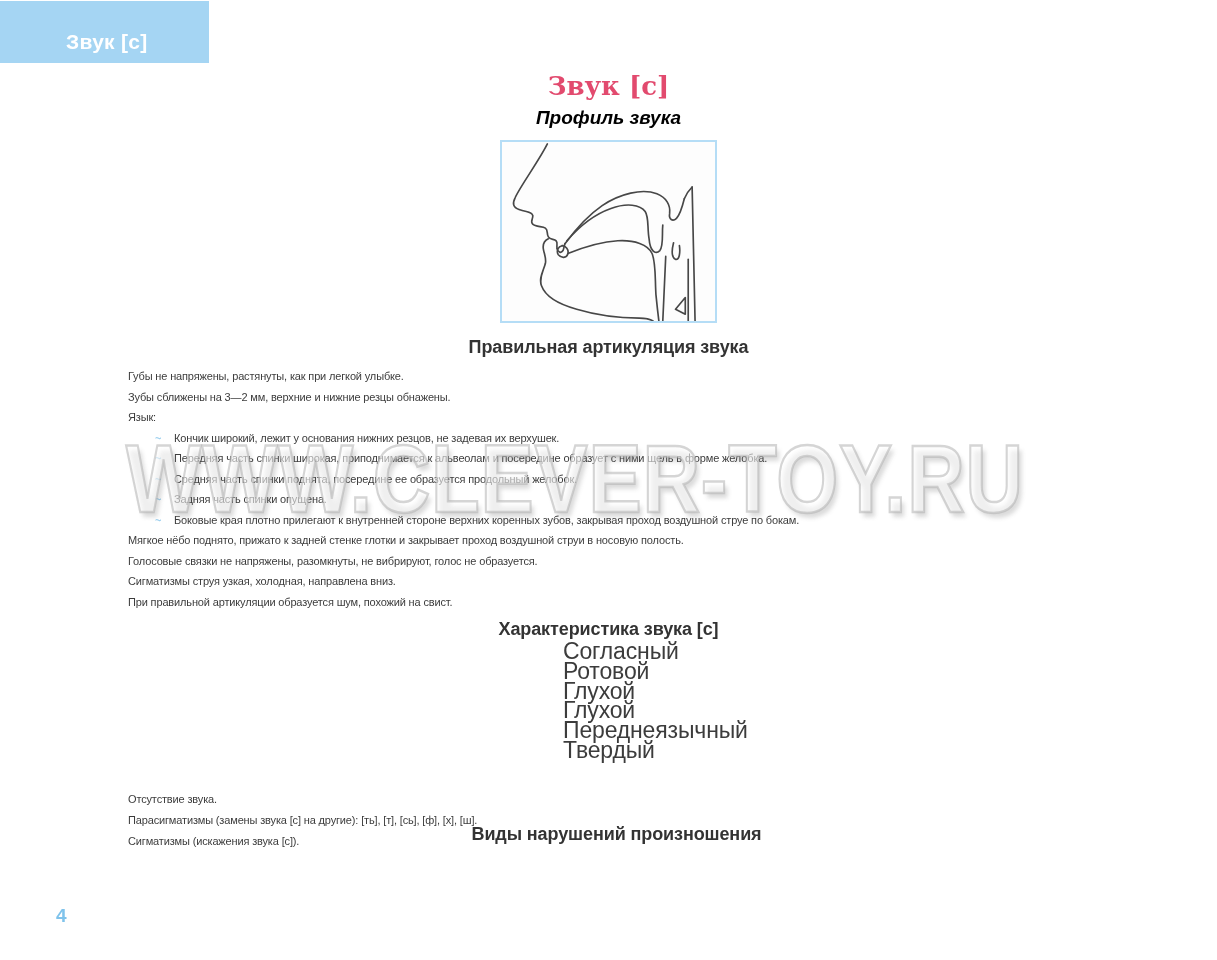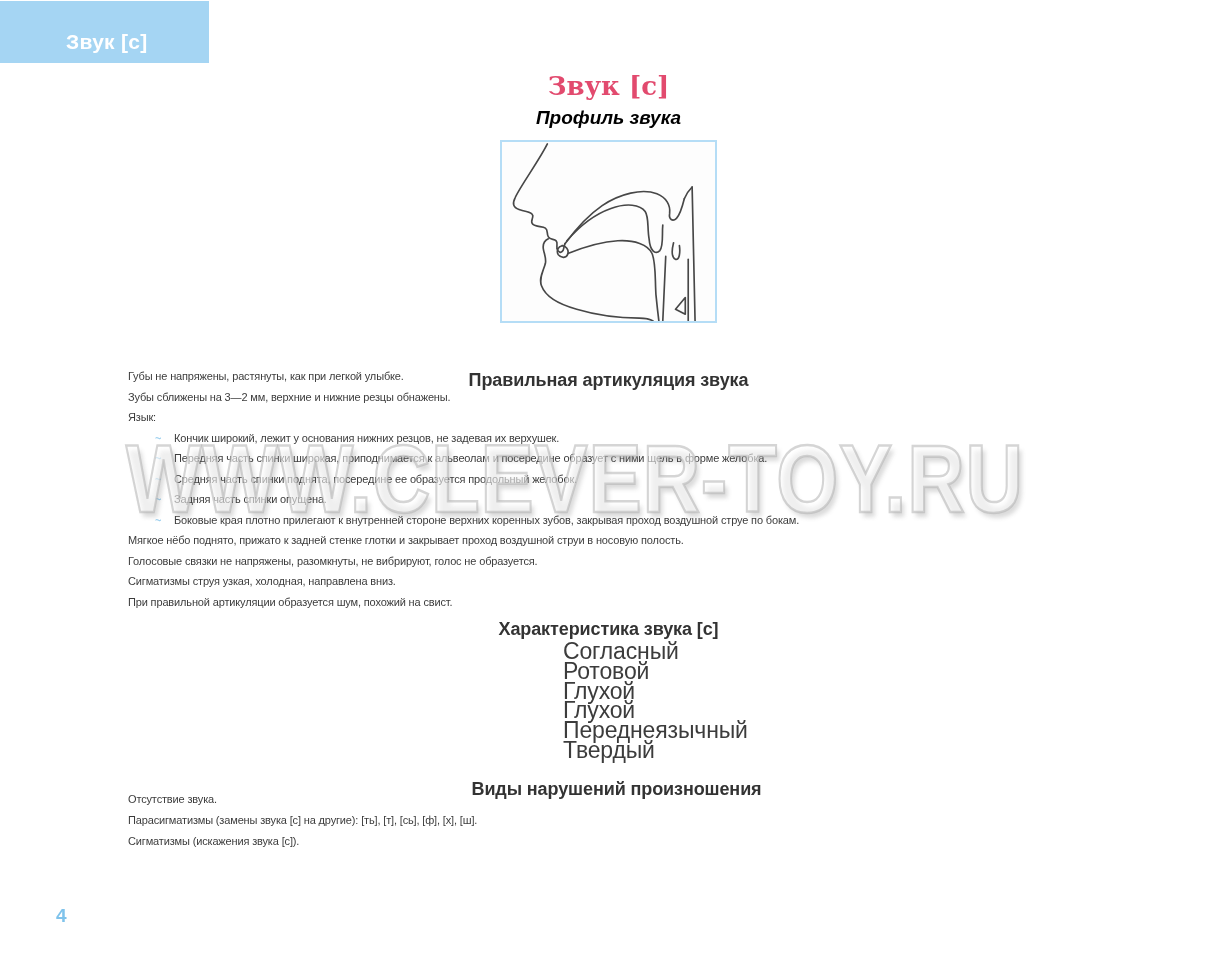--- a/index.html
+++ b/index.html
@@ -60,23 +60,23 @@
 
   .section-heading {
     position: absolute;
     left: 0; width: 100%;
     text-align: center;
     font-size: 18px;
     font-weight: bold;
     color: #333333;
     letter-spacing: -0.1px;
   }
-  .h-artic { top: 337px; margin-top: 33px; }
+  .h-artic { top: 337px; }
   .h-char  { top: 619px; }
-  .h-viol  { top: 779px; padding-left: 16px; }
+  .h-viol  { top: 824px; padding-left: 16px; }
 
   .body-block {
     position: absolute;
     left: 128px;
     right: 40px;
     font-size: 11px;
     line-height: 20.5px;
     letter-spacing: -0.15px;
     color: #3c3c3c;
   }

